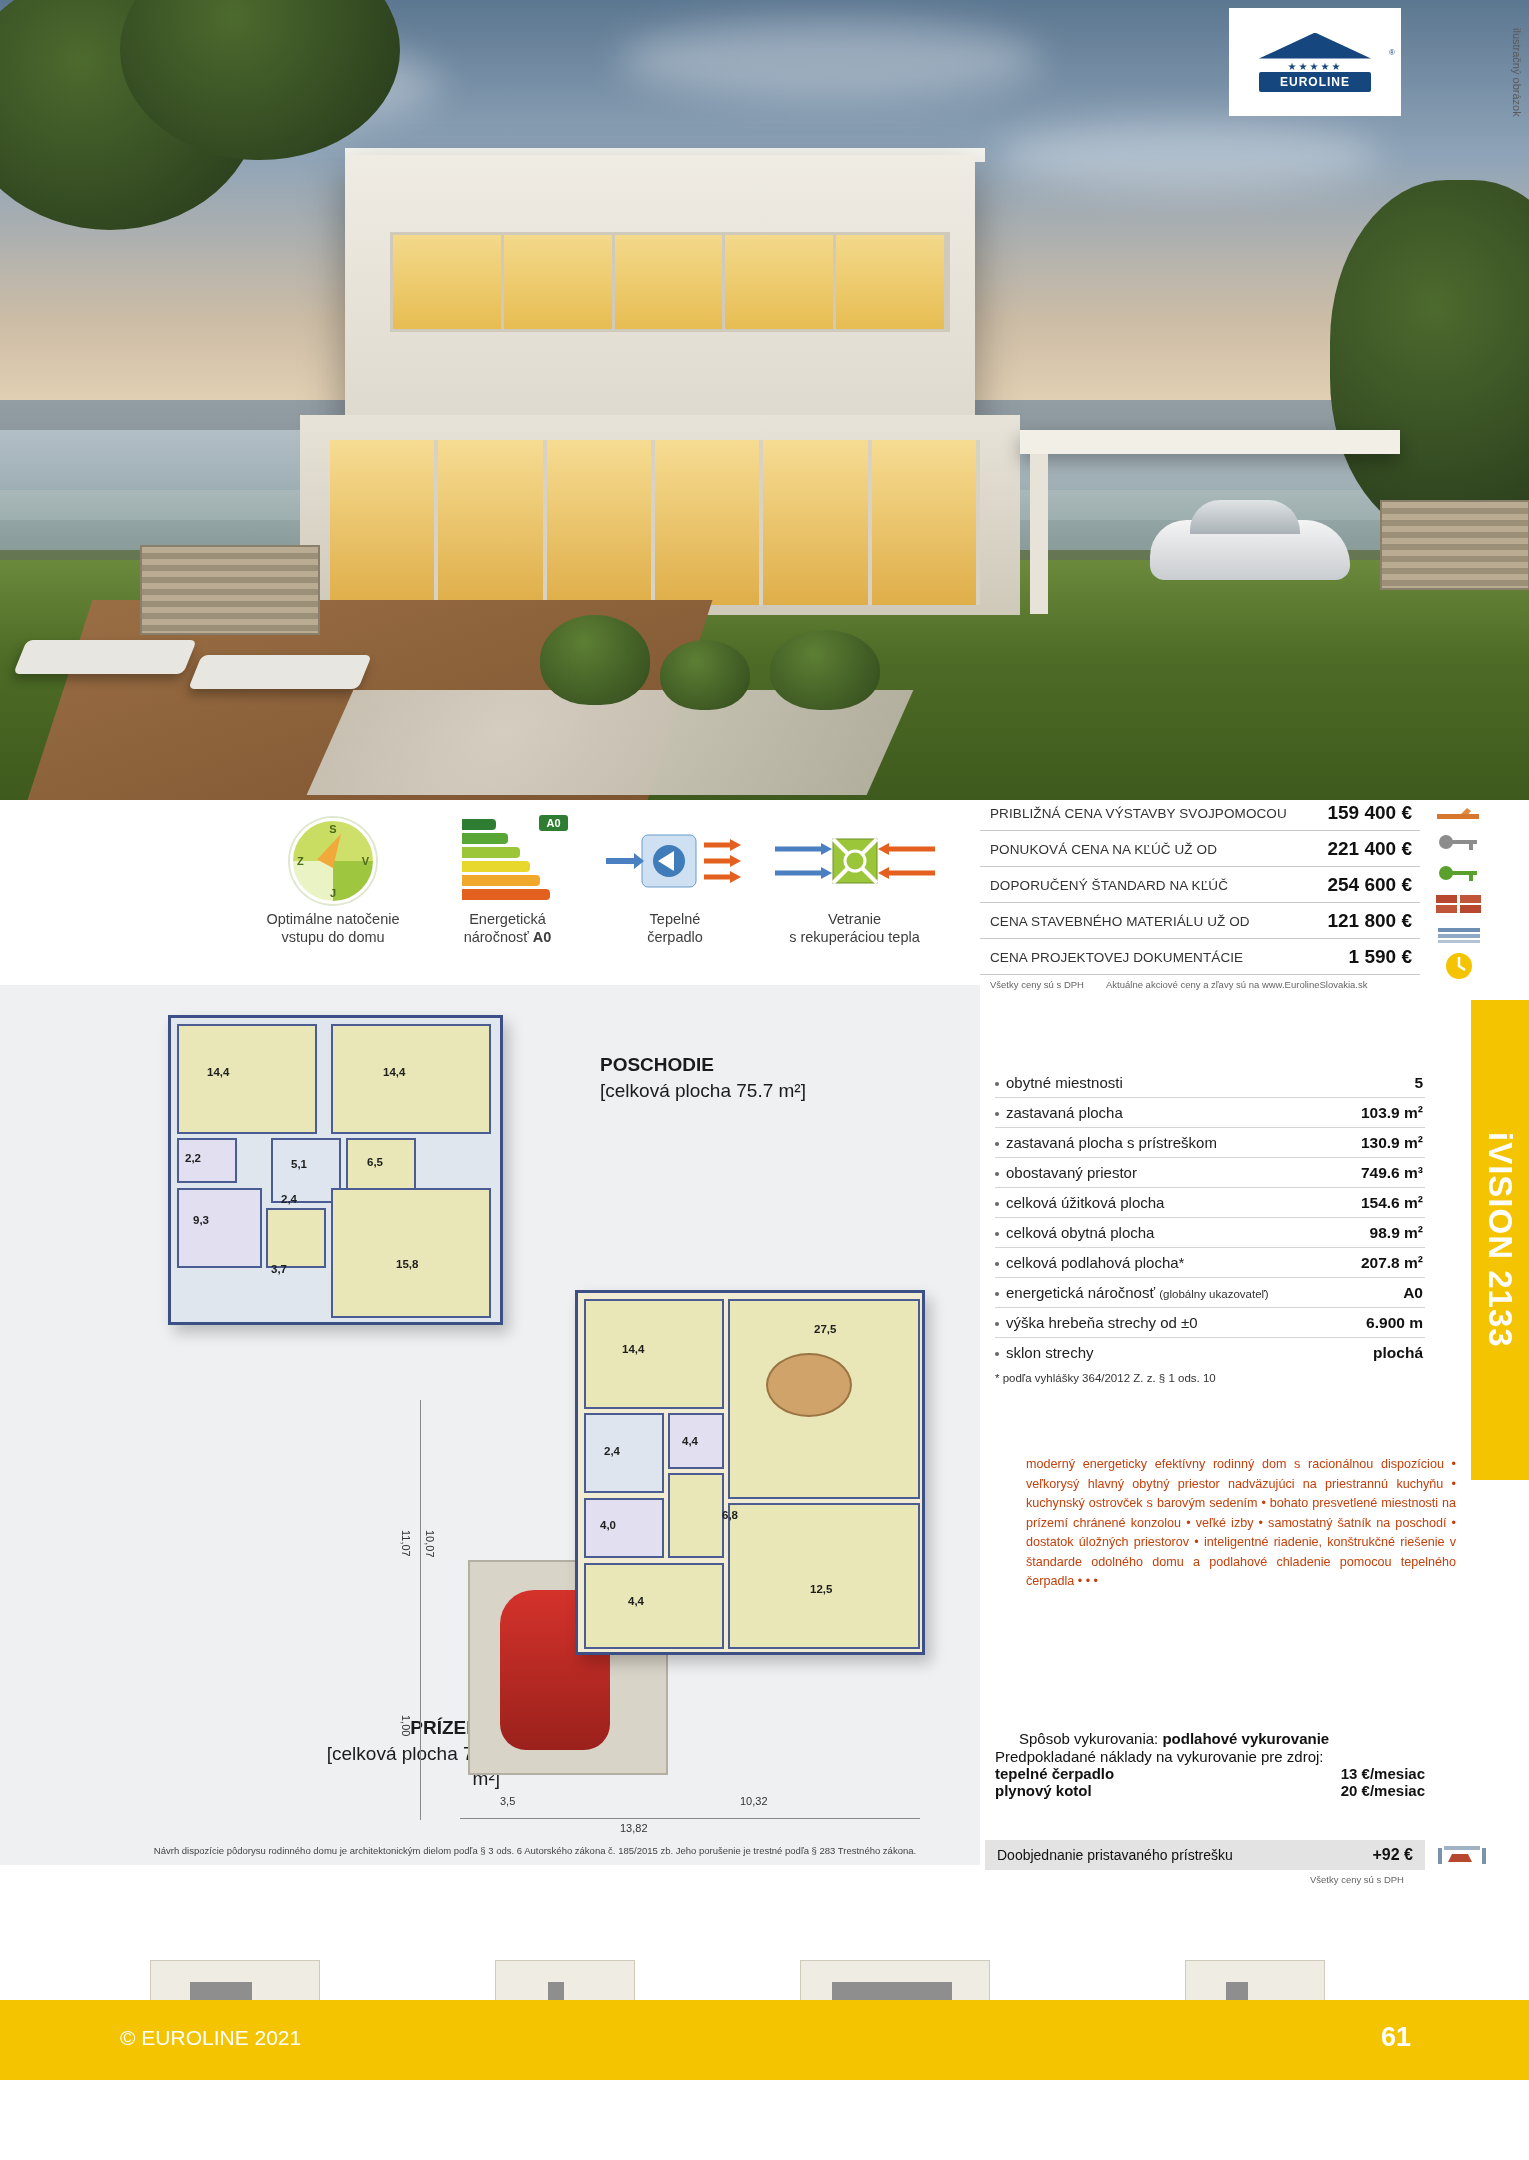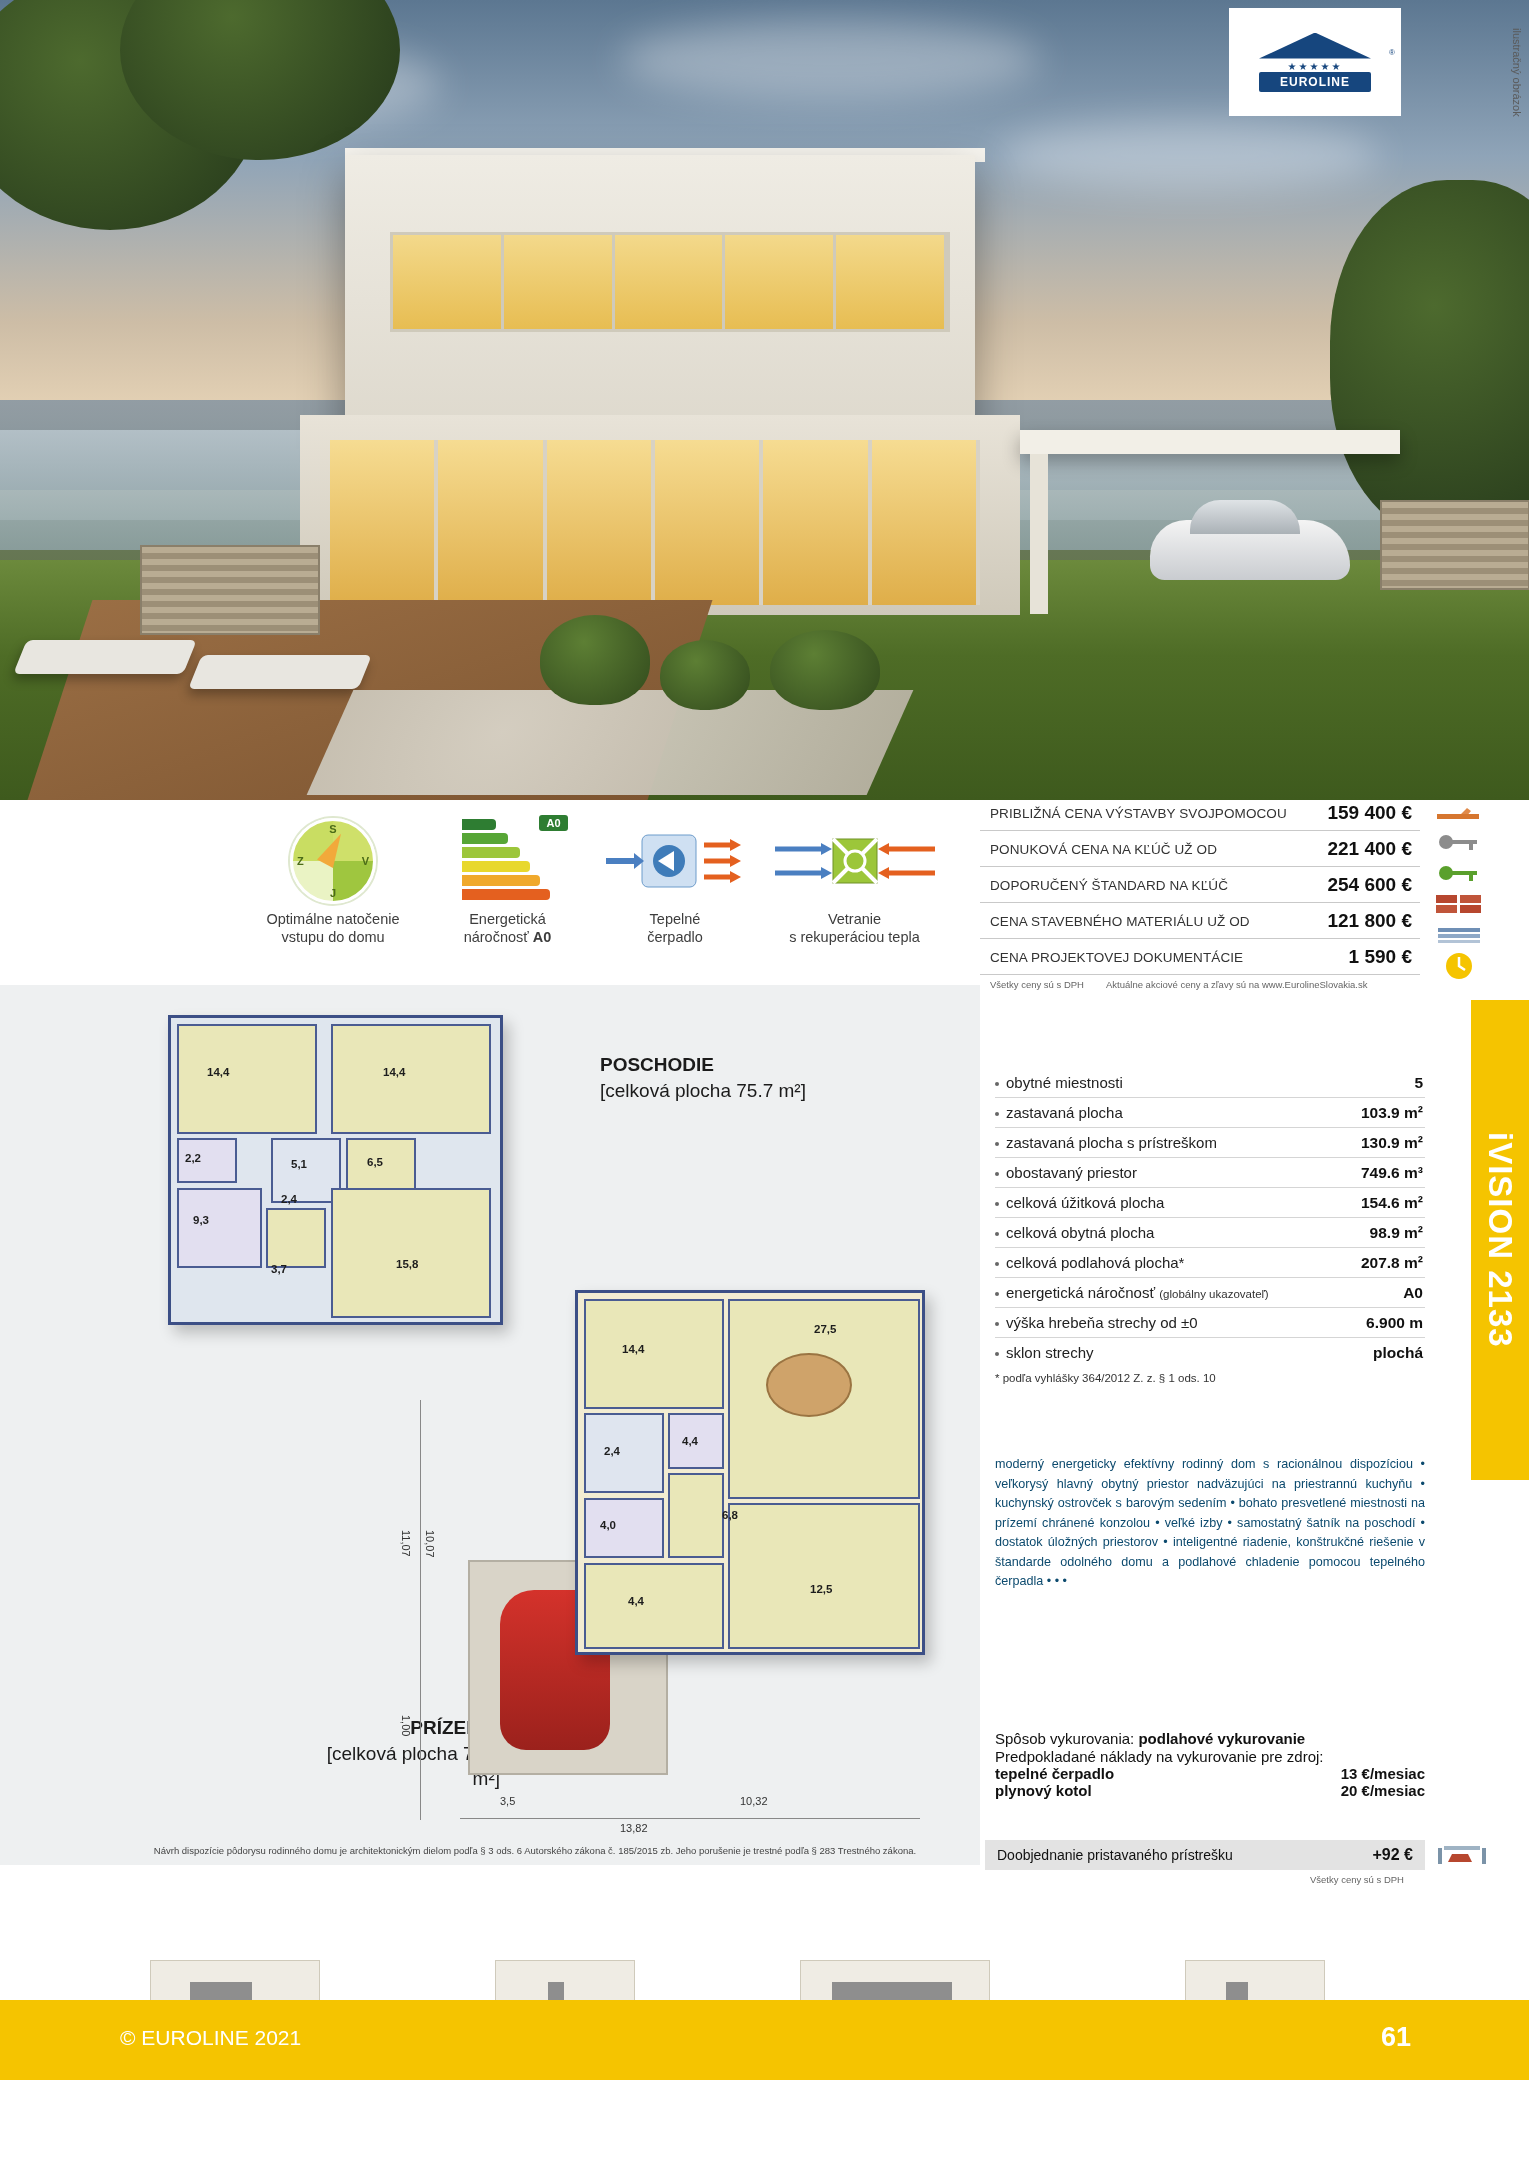--- a/index.html
+++ b/index.html
@@ -204,28 +204,28 @@
     display:flex; justify-content:space-between; align-items:baseline;
     border-bottom:1px solid #d5d5d5; padding:6px 2px 5px 0;
   }
   .spec-row .s-lbl { font-size:15px; color:#222; }
   .spec-row .s-lbl small { font-size:11.5px; color:#333;}
   .spec-row .s-val { font-size:15.5px; font-weight:bold; color:#111; }
   .spec-bullet { display:inline-block; width:4px;height:4px;border-radius:50%;background:#666; margin-right:7px; vertical-align:middle;}
   .spec-foot { font-size:11.5px; color:#333; padding-top:5px;}
 
   .descr {
-    position:absolute; left:995px; top:1455px; width:430px;
-    font-size:12.6px; line-height:1.55; color:#0c4a6e; text-align:justify;
+    position:absolute; left:1026px; top:1455px; width:430px;
+    font-size:12.6px; line-height:1.55; color:#c2410c; text-align:justify;
   }
 
   .heating {
     position:absolute; left:995px; top:1730px; width:430px; font-size:15px; color:#111;
   }
-  .heating .hl1 { margin-bottom:1px;}
+  .heating .hl1 { margin-bottom:1px;margin-left:24px;}
   .heating .row { display:flex; justify-content:space-between; font-weight:bold; }
 
   .addon {
     position:absolute; left:985px; top:1840px; width:440px; height:30px;
     background:#e3e3e3; display:flex; align-items:center; justify-content:space-between;
     padding:0 12px; font-size:14px; color:#111;
   }
   .addon .val { font-weight:bold; font-size:16px;}
   .addon-icon {
     position:absolute; left:1432px; top:1840px; width:60px; height:30px;

